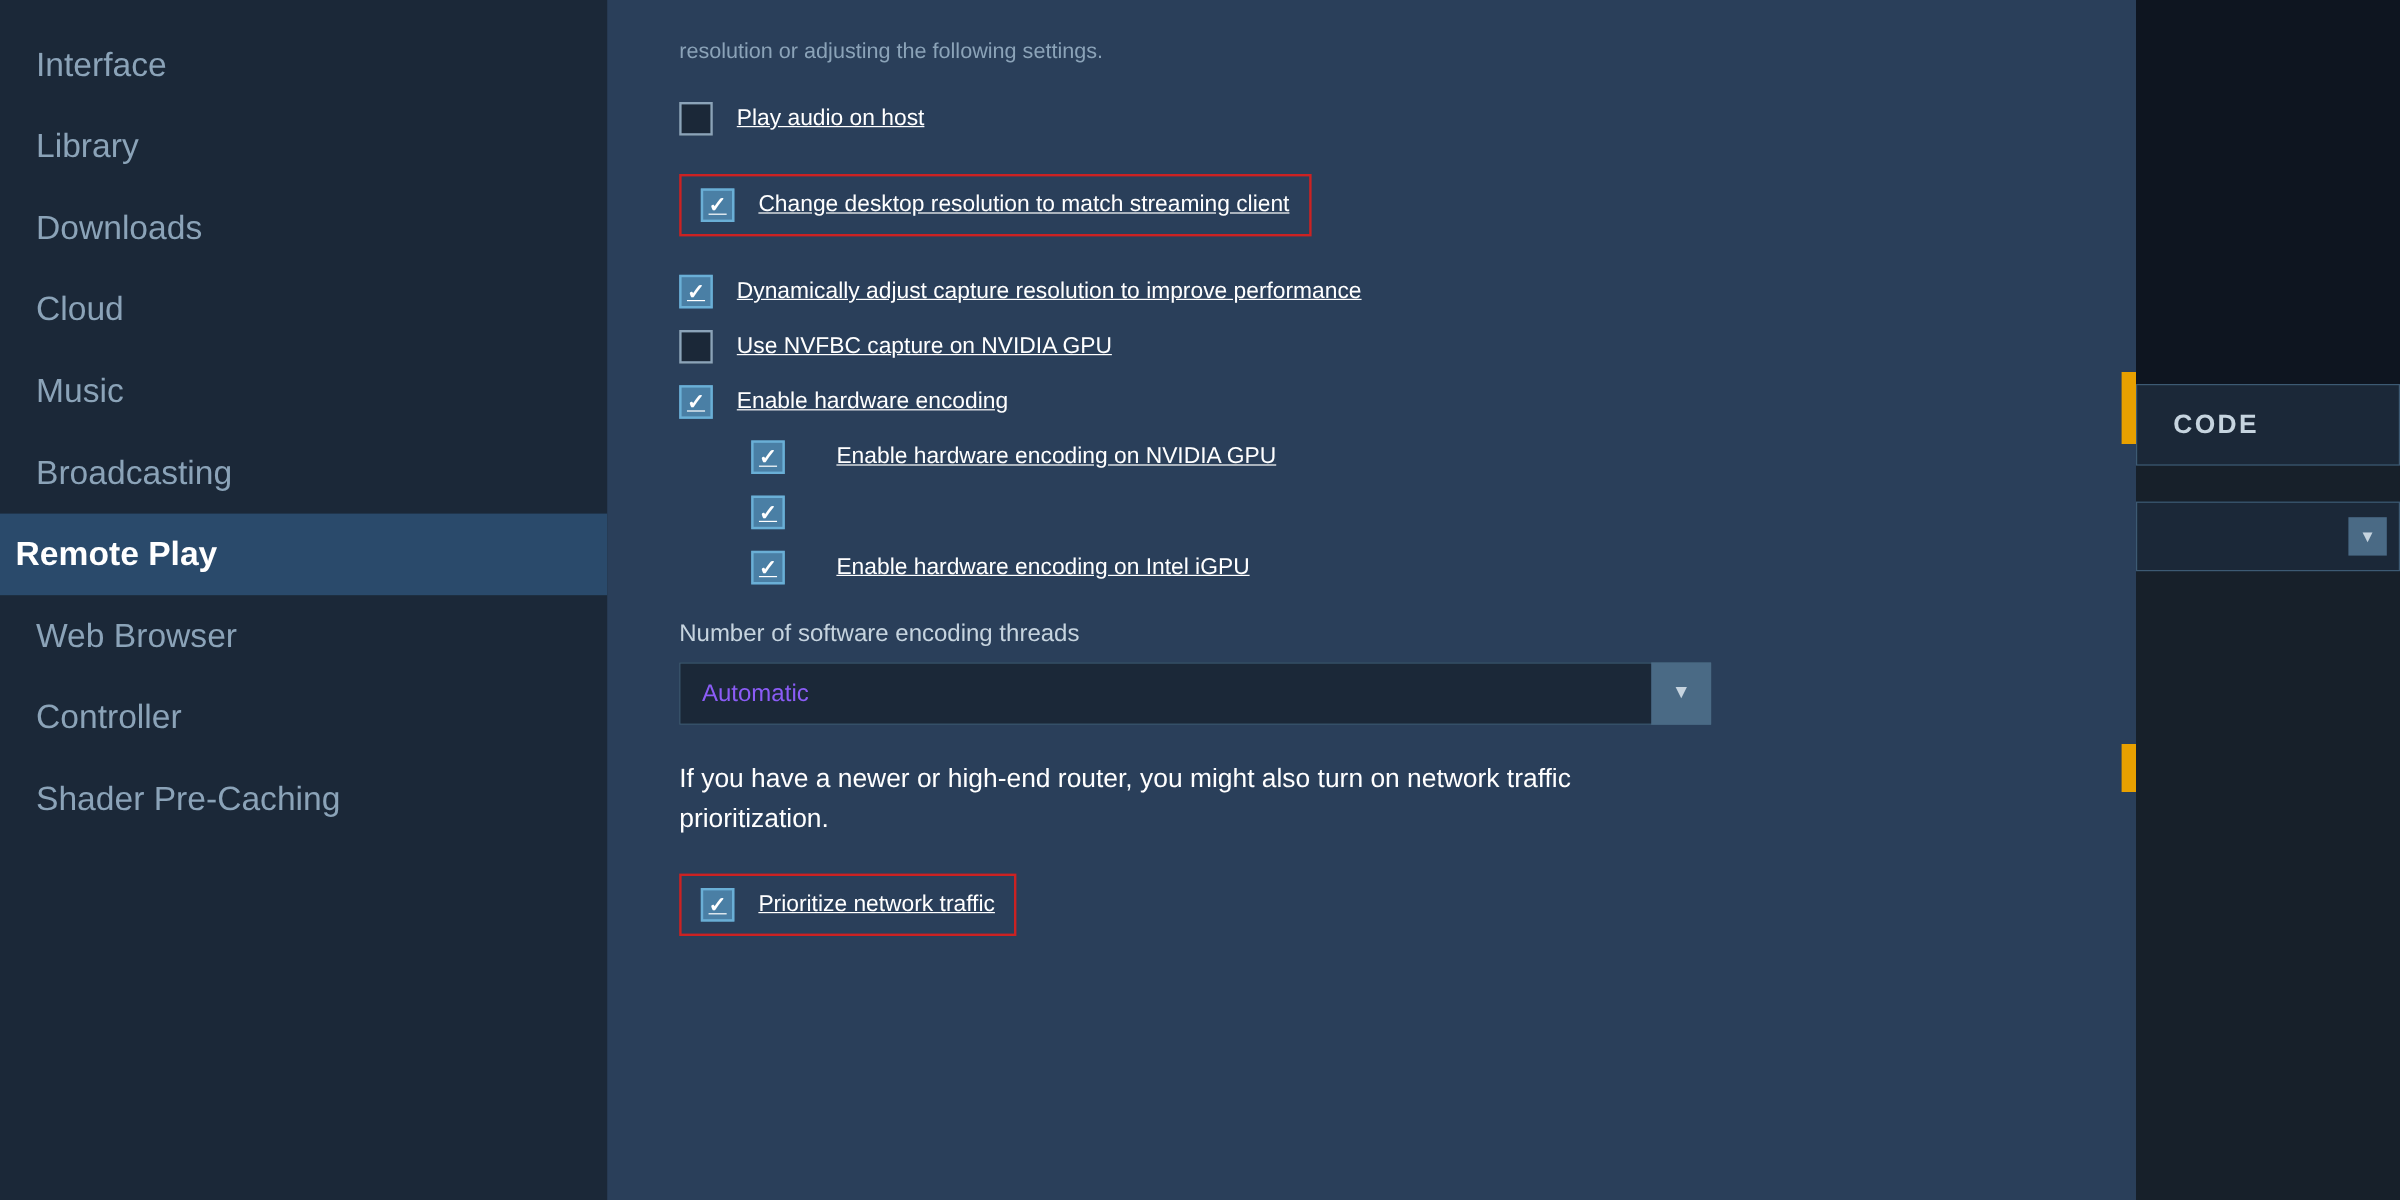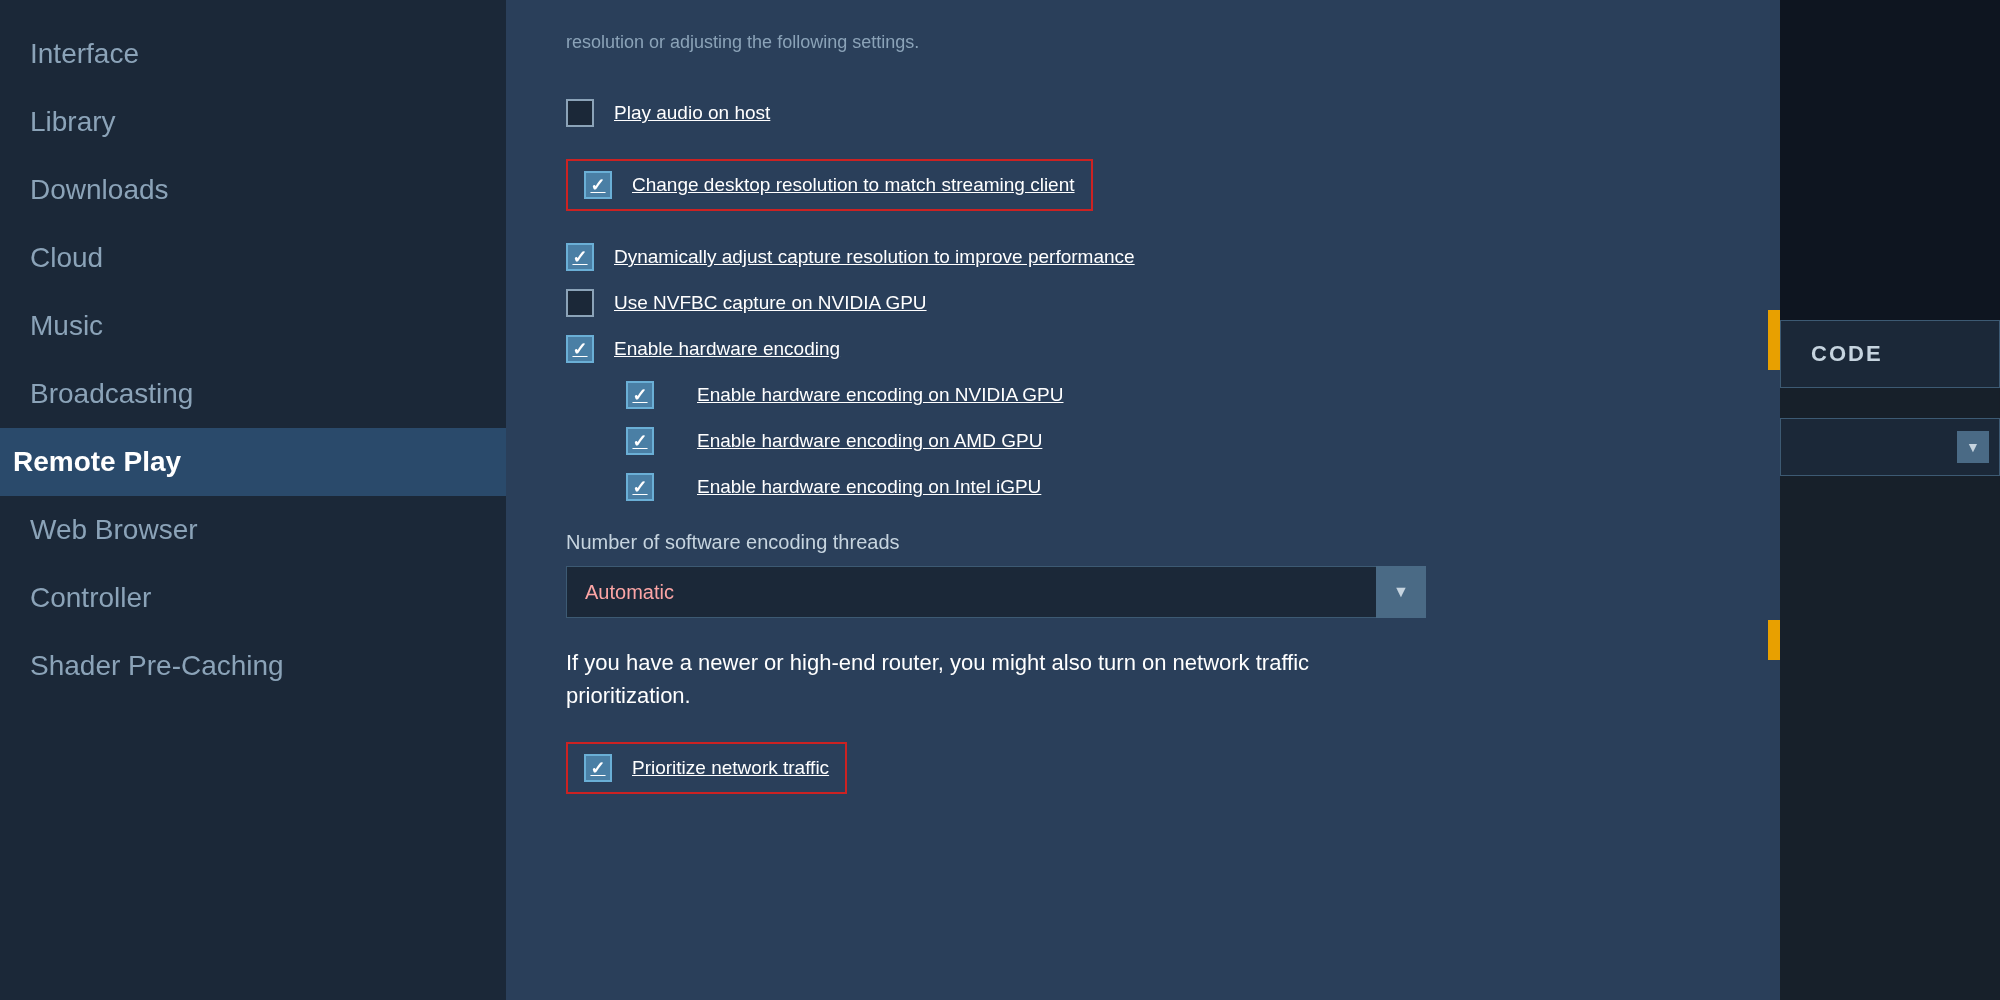--- a/index.html
+++ b/index.html
@@ -45,21 +45,21 @@
     }
 
     .content-inner {
       padding: 30px 60px;
       max-width: 1300px;
     }
 
     .settings-top-note {
       color: #8ba3b8;
       font-size: 18px;
-      margin-bottom: 44px;
+      margin-bottom: 30px;
       line-height: 1.4;
     }
 
     
     .checkbox-row {
       display: flex;
       align-items: center;
       margin: 18px 0;
       font-size: 19px;
       color: #ffffff;
@@ -112,21 +112,21 @@
     
     .dropdown-container {
       position: relative;
       width: 860px;
       margin-bottom: 28px;
     }
     .dropdown-select {
       width: 100%;
       background-color: #1b2838;
       border: 1px solid #3d5a73;
-      color: #fca5a5;
+      color: #8b5cf6;
       padding: 14px 18px;
       font-size: 20px;
       appearance: none;
       cursor: pointer;
     }
     .dropdown-arrow {
       position: absolute;
       right: 0;
       top: 0;
       bottom: 0;
@@ -257,21 +257,20 @@
           <div class="checkbox-box"></div>
           <span>Use NVFBC capture on NVIDIA GPU</span>
         </div><div class="checkbox-row">
           <div class="checkbox-box checked"></div>
           <span>Enable hardware encoding</span>
         </div><div class="checkbox-row indented">
           <div class="checkbox-box checked"></div>
           <span>Enable hardware encoding on NVIDIA GPU</span>
         </div><div class="checkbox-row indented">
           <div class="checkbox-box checked"></div>
-          <span>Enable hardware encoding on AMD GPU</span>
         </div><div class="checkbox-row indented">
           <div class="checkbox-box checked"></div>
           <span>Enable hardware encoding on Intel iGPU</span>
         </div></div>
 
     <div style="margin-top: 30px;">
       <p class="section-label">Number of software encoding threads</p>
       <div class="dropdown-container">
         <select class="dropdown-select"><option>Automatic</option><option>1</option><option>2</option><option>4</option><option>6</option><option>8</option></select>
         <div class="dropdown-arrow"></div>

